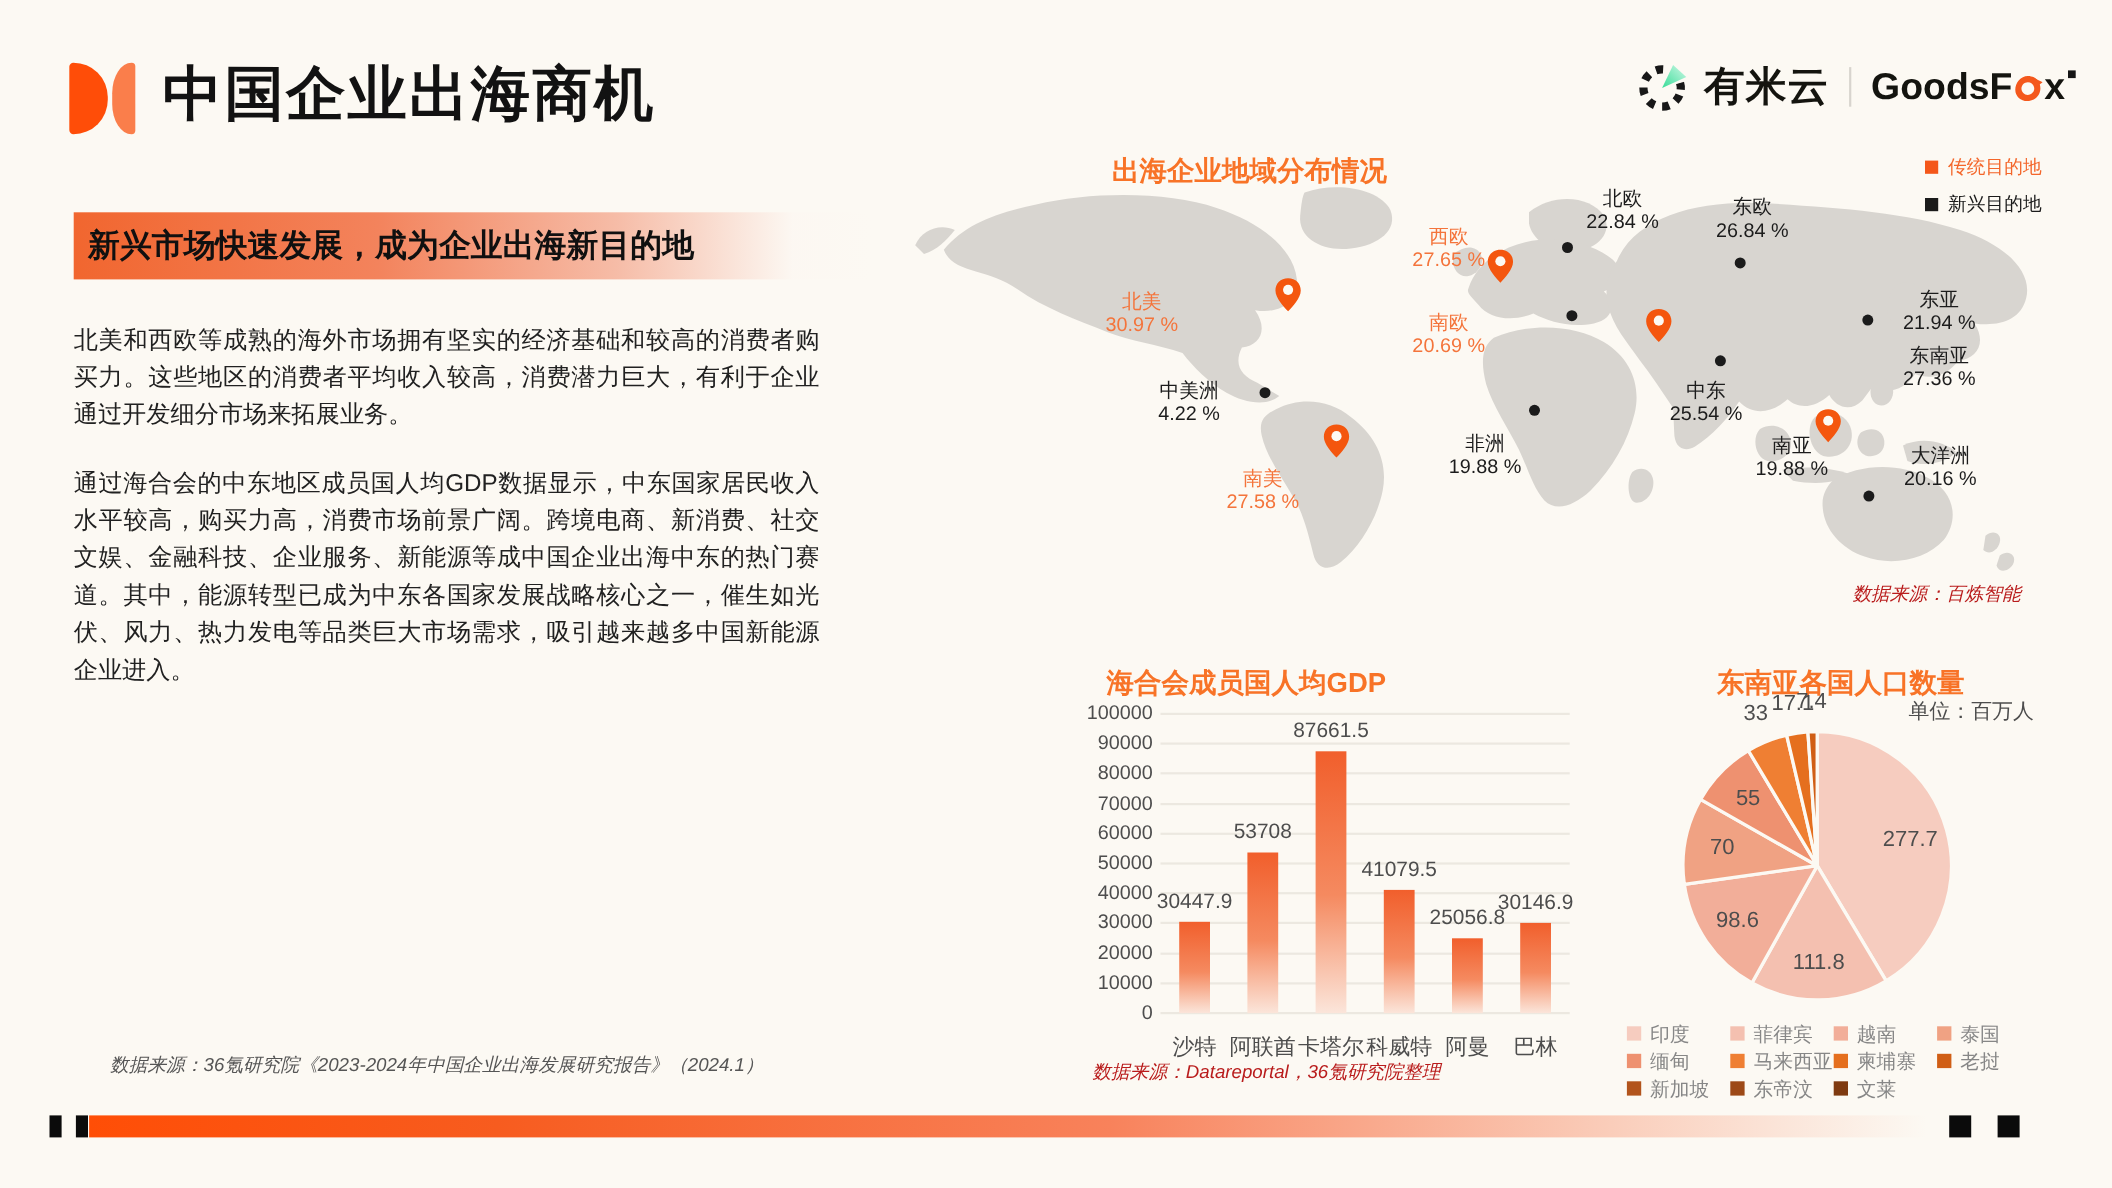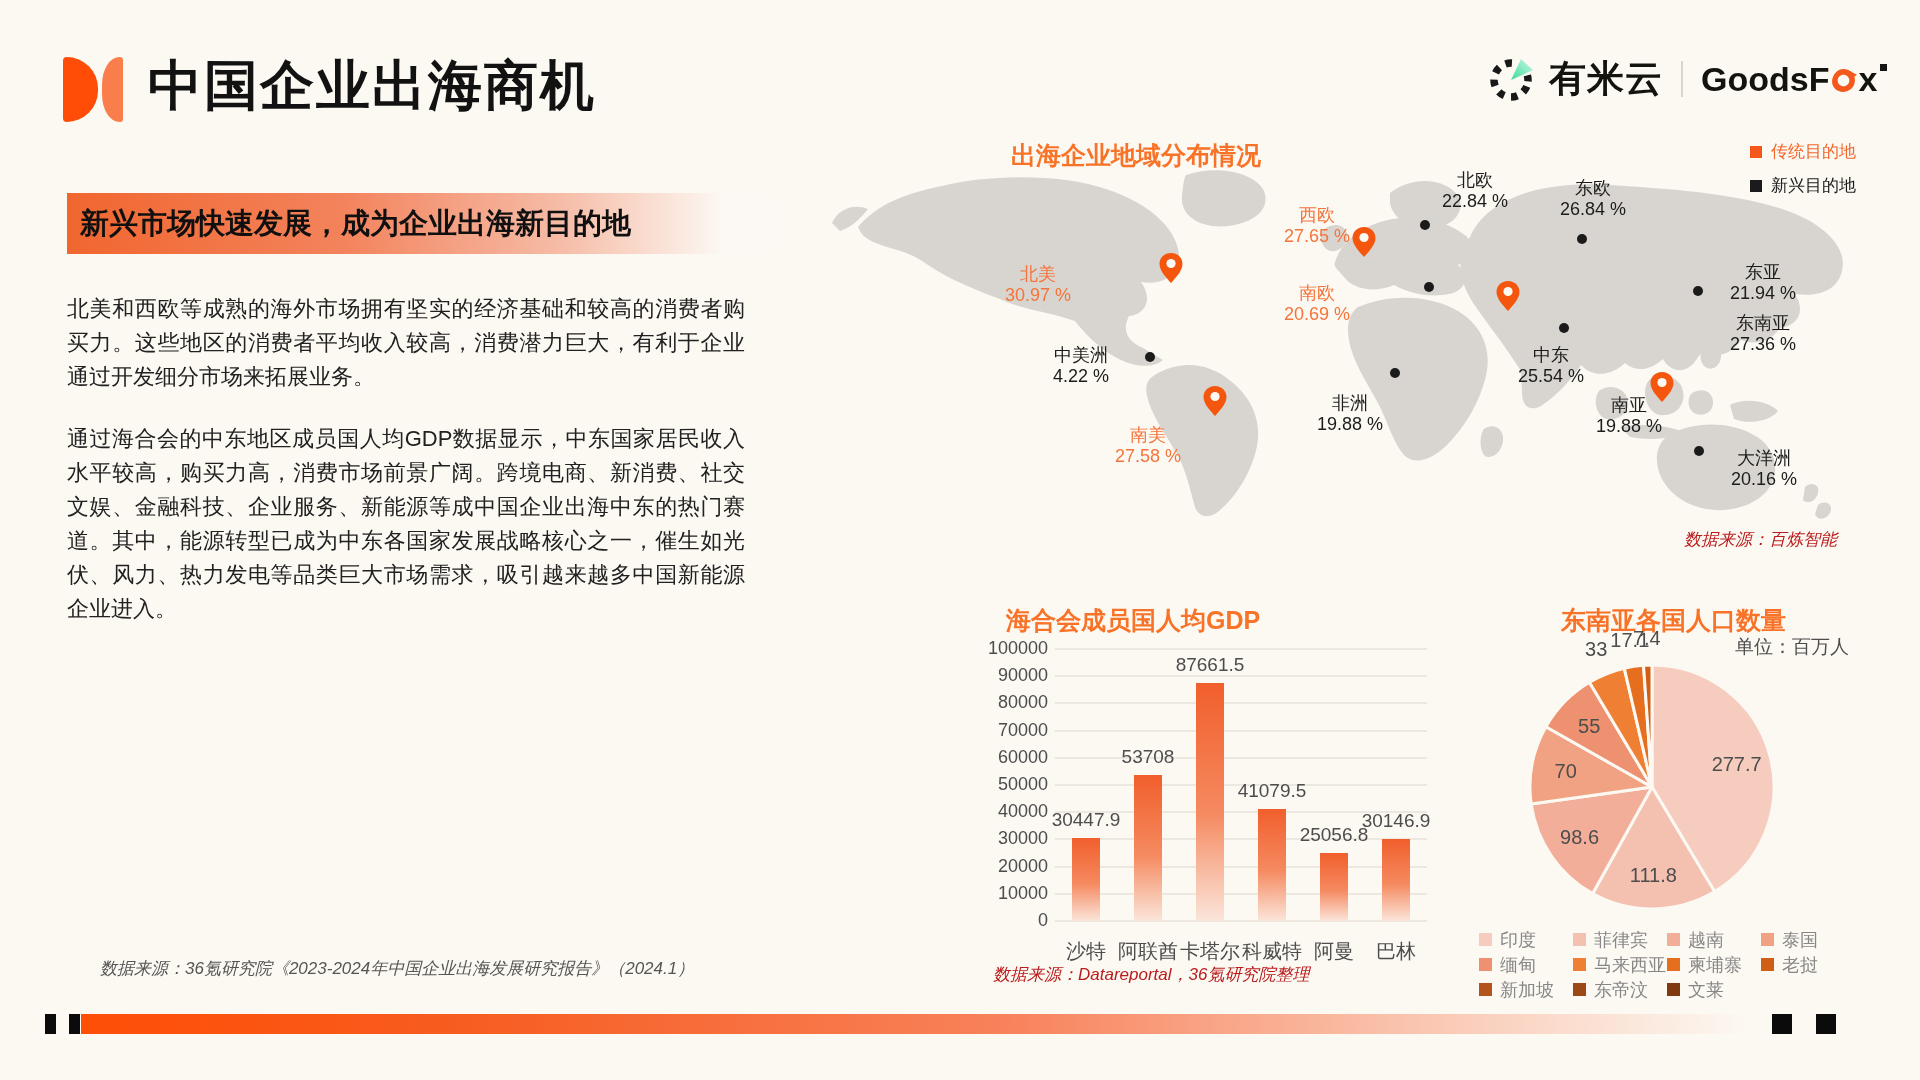--- a/index.html
+++ b/index.html
@@ -221,21 +221,21 @@
         <div>21.94 %</div>
       </div>
       <div class="map-label lab-emerg" style="left: 1763px; top: 313px;">
         <div>东南亚</div>
         <div>27.36 %</div>
       </div>
       <div class="map-label lab-emerg" style="left: 1629px; top: 395px;">
         <div>南亚</div>
         <div>19.88 %</div>
       </div>
-      <div class="map-label lab-emerg" style="left: 1764px; top: 448px;">
+      <div class="map-label lab-emerg" style="left: 1764px; top: 404px;">
         <div>大洋洲</div>
         <div>20.16 %</div>
       </div>
     </div>
   <div class="abs src chart-src map-src">数据来源：百炼智能</div>
 
   <h2 class="abs panel-title" style="left:990px;top:588px;">海合会成员国人均GDP</h2>
   <div class="abs gdp-y">
       <div class="ytick" style="top: 261px;">0</div>
       <div class="ytick" style="top: 233.8px;">10000</div>

